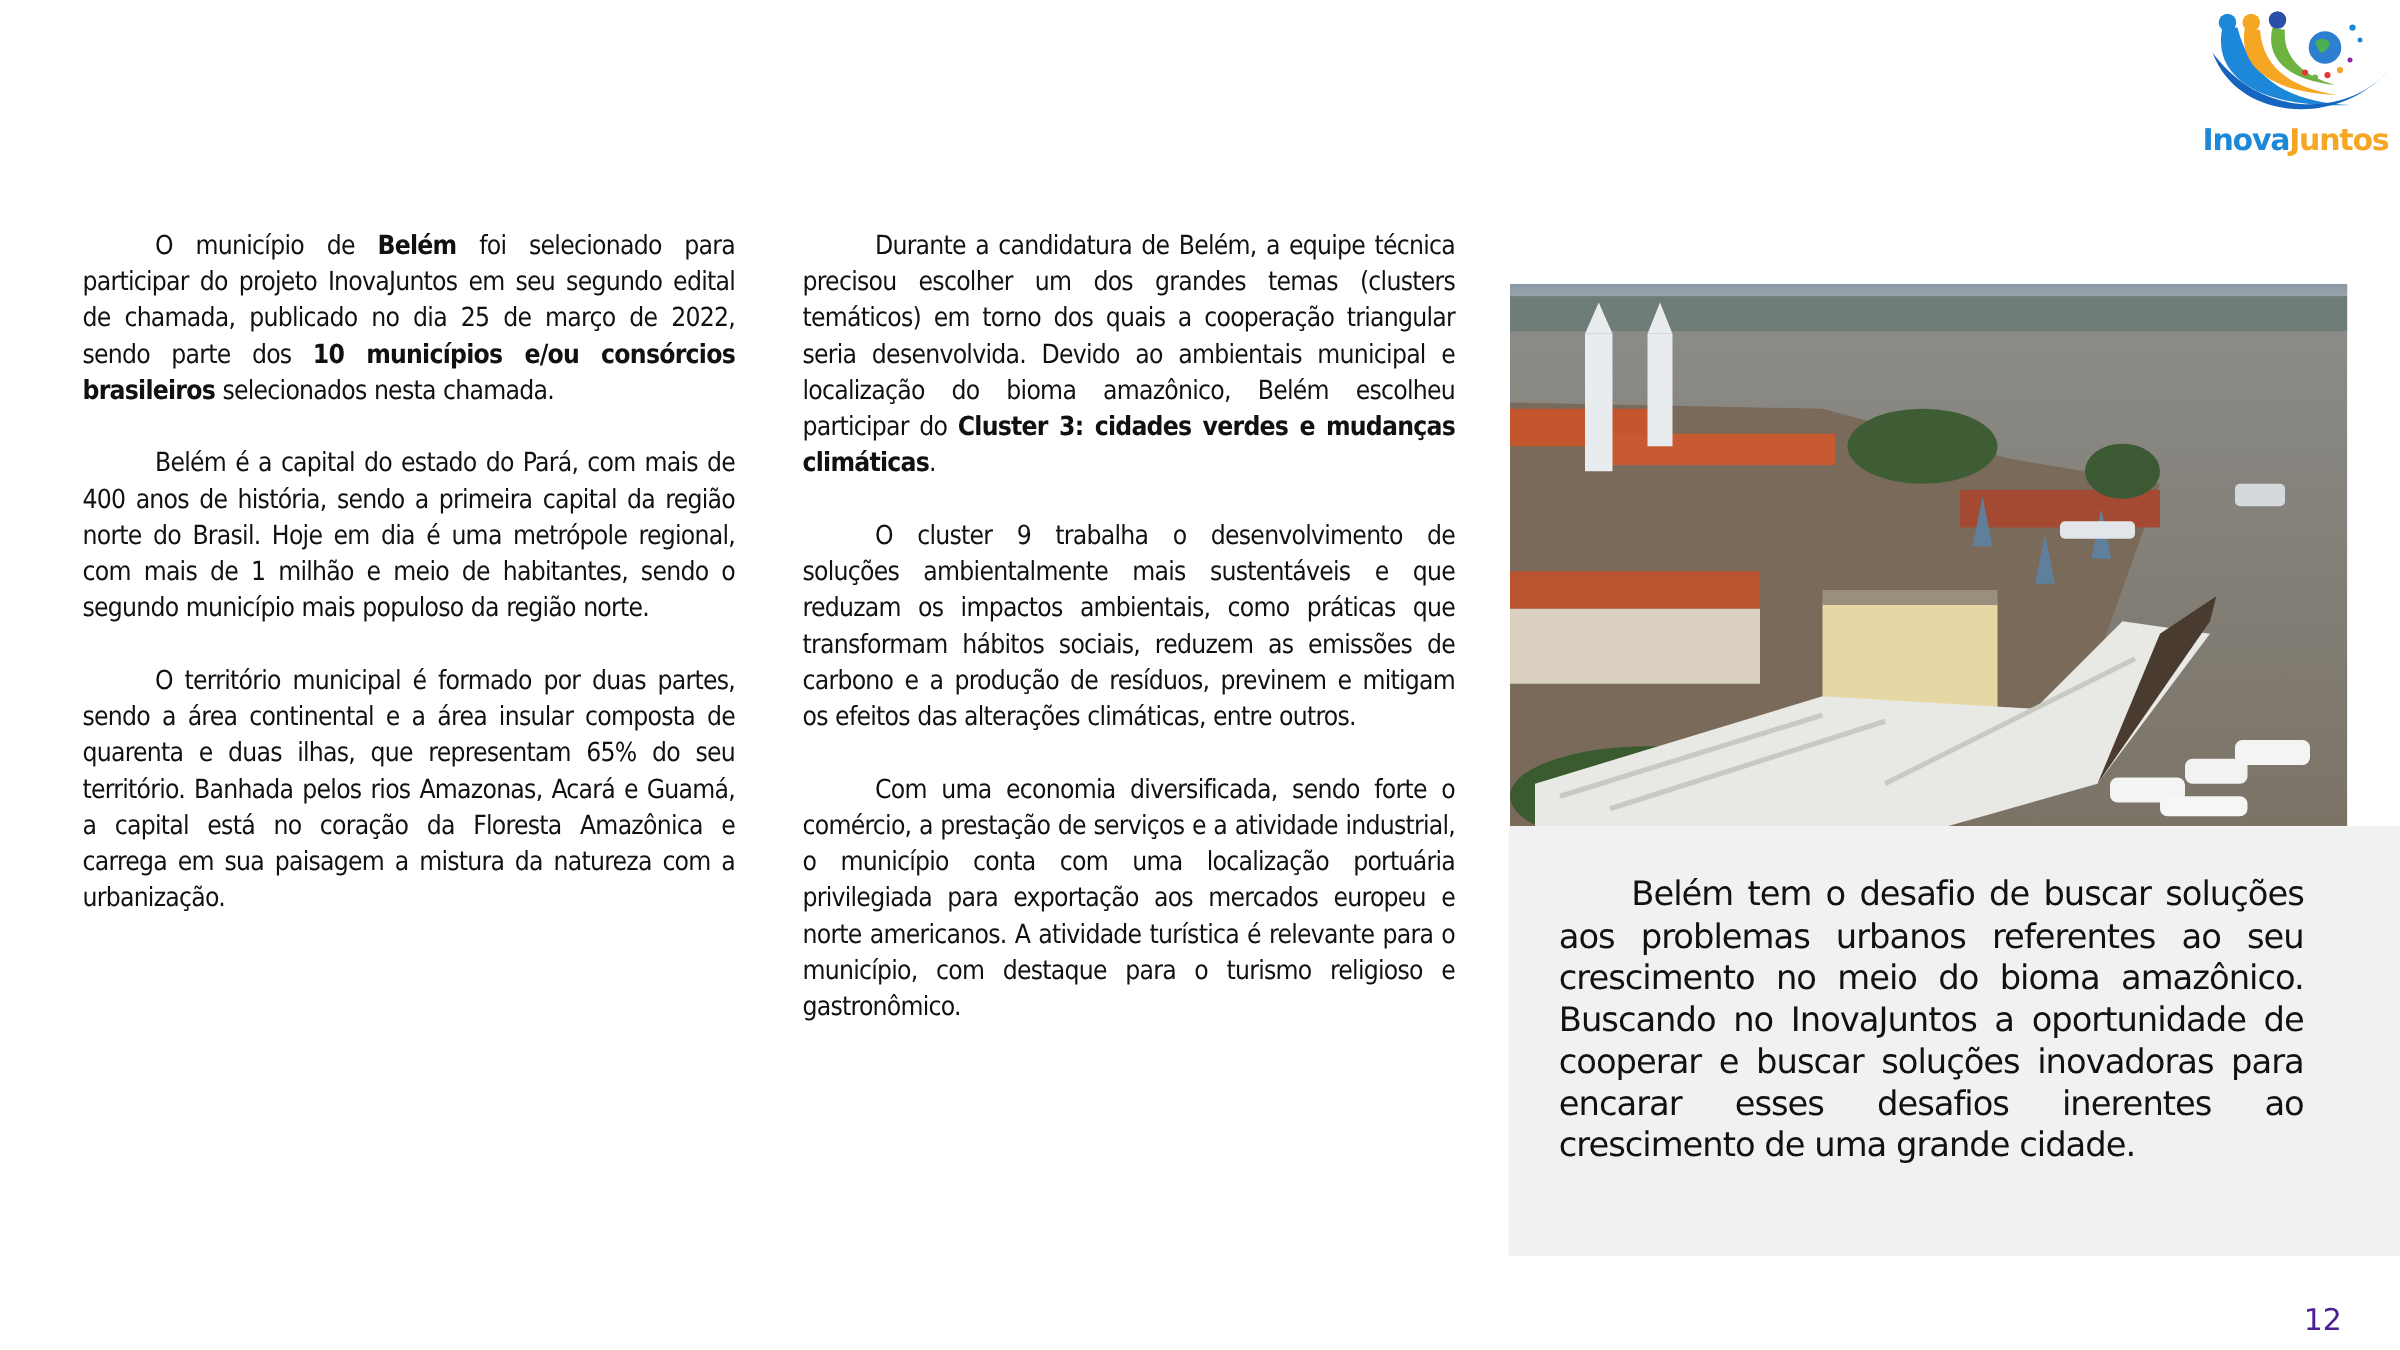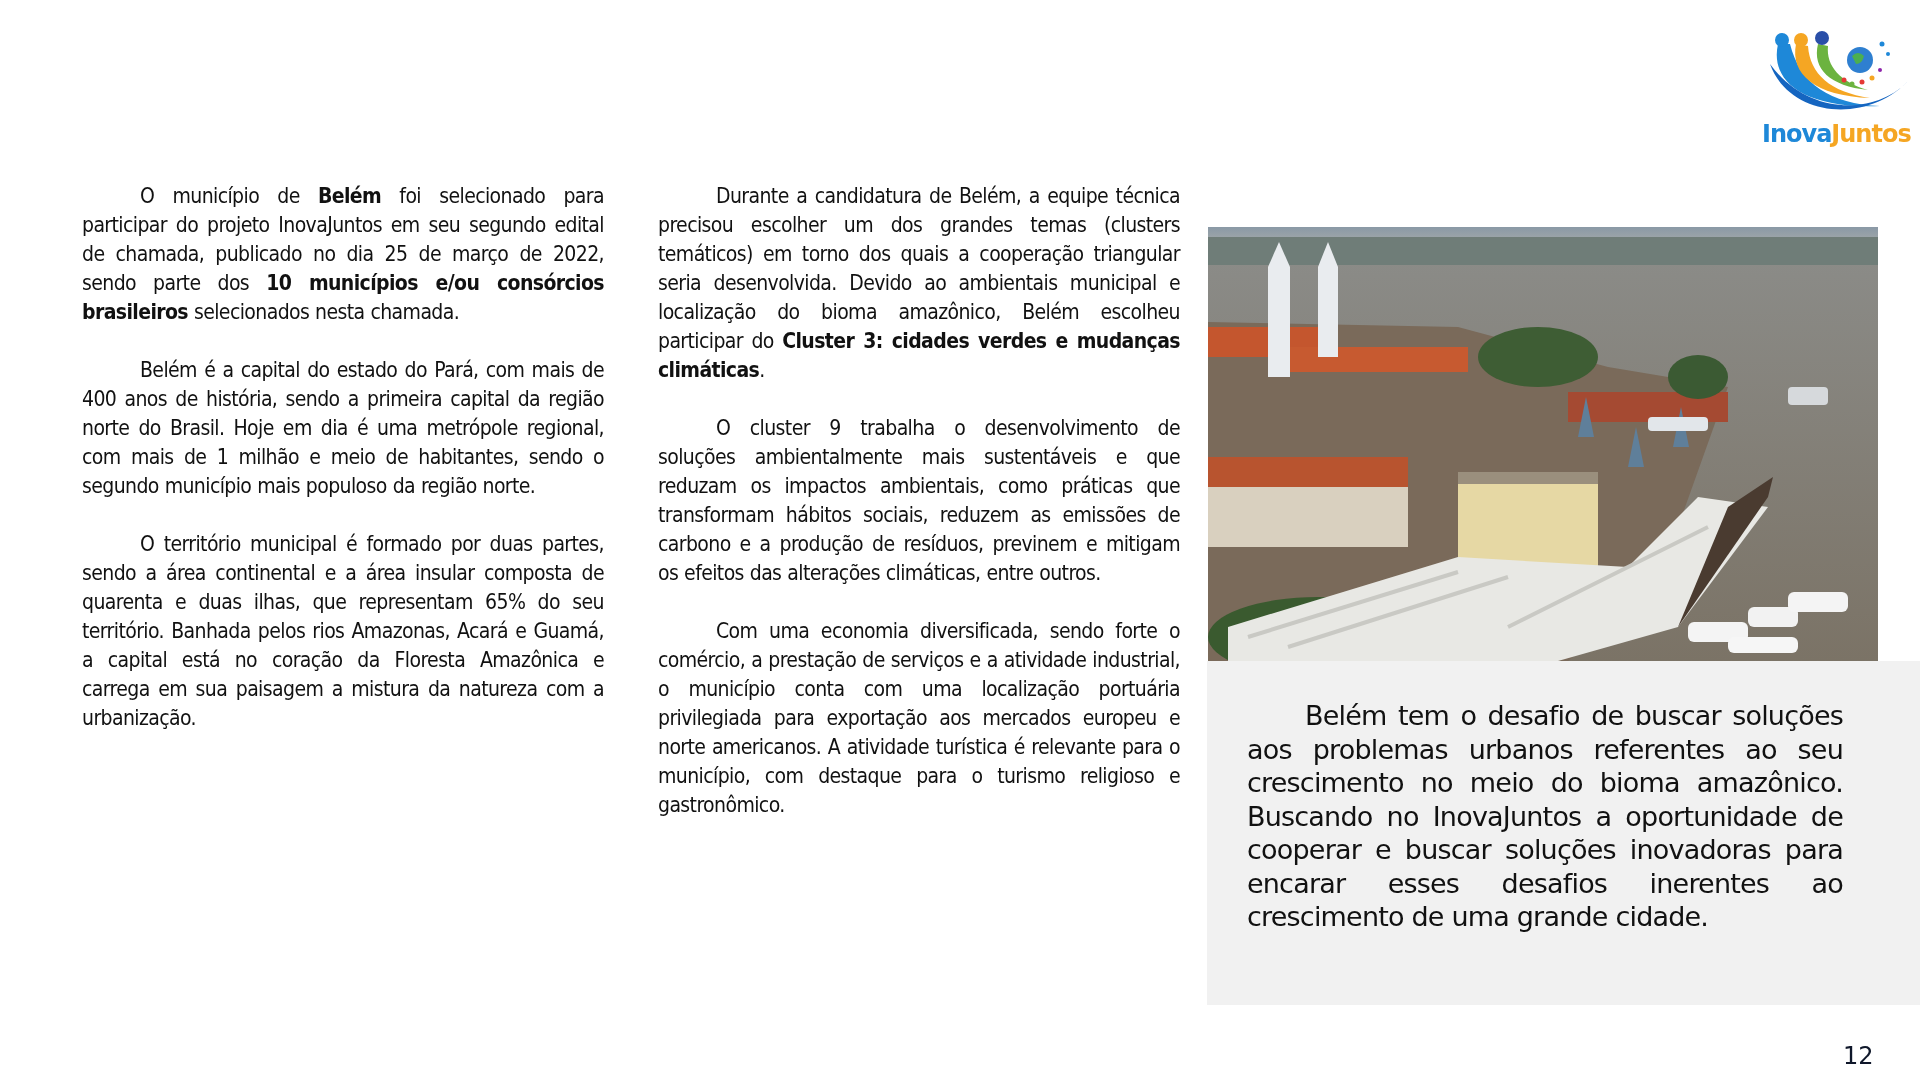--- a/index.html
+++ b/index.html
@@ -1,48 +1,47 @@
 <!DOCTYPE html>
 <html><head>
 <meta charset="utf-8">
 <style>
   html, body { margin: 0; padding: 0; }
   body {
     width: 1920px; height: 1080px; position: relative; overflow: hidden;
     background: #ffffff; color: #111111;
     font-family: "DejaVu Sans", sans-serif;
   }
-  .logo { position: absolute; left: 1760px; top: 24px; width: 155px; height: 125px; }
+  .logo { position: absolute; left: 1760px; top: 2px; width: 155px; height: 125px; }
   .col {
     position: absolute; top: 182px;
     font-size: 21px; line-height: 29px;
     text-align: justify; letter-spacing: -0.6px; word-spacing: 0.5px;
     font-stretch: condensed;
-    margin-left: 16px;
   }
   .col p { margin: 0 0 29px 0; text-indent: 58px; }
   .col p.noindent { text-indent: 0; }
   .col1 { left: 66px; width: 522px; }
   .col2 { left: 642px; width: 522px; }
   b { font-weight: bold; }
   .photo {
     position: absolute; left: 1208px; top: 227px; width: 670px; height: 434px;
     overflow: hidden;
   }
   .callout {
     position: absolute; left: 1207px; top: 661px; width: 805px; height: 344px;
     background: #f1f1f1;
   }
   .callout p {
     position: absolute; left: 40px; top: 38px; width: 596px; margin: 0;
     font-size: 27px; line-height: 33.5px; text-align: justify; text-indent: 58px;
     letter-spacing: -0.8px; color: #111;
   }
   .page-num {
-    position: absolute; left: 1843px; top: 1042px; font-size: 24px; color: #0f172a;
+    position: absolute; left: 1843px; top: 1042px; font-size: 24px; color: #4c1d95;
   }
 </style>
 </head>
 <body>
 
 <div class="logo">
   <svg width="155" height="125" viewBox="0 0 155 125">
 
     <path d="M18 20 C 10 55, 40 85, 120 82 C 70 80, 40 60, 30 20 Z" fill="#1e88d8"></path>
     <path d="M36 20 C 30 50, 55 72, 110 74 C 70 68, 50 50, 48 22 Z" fill="#f5a623"></path>

